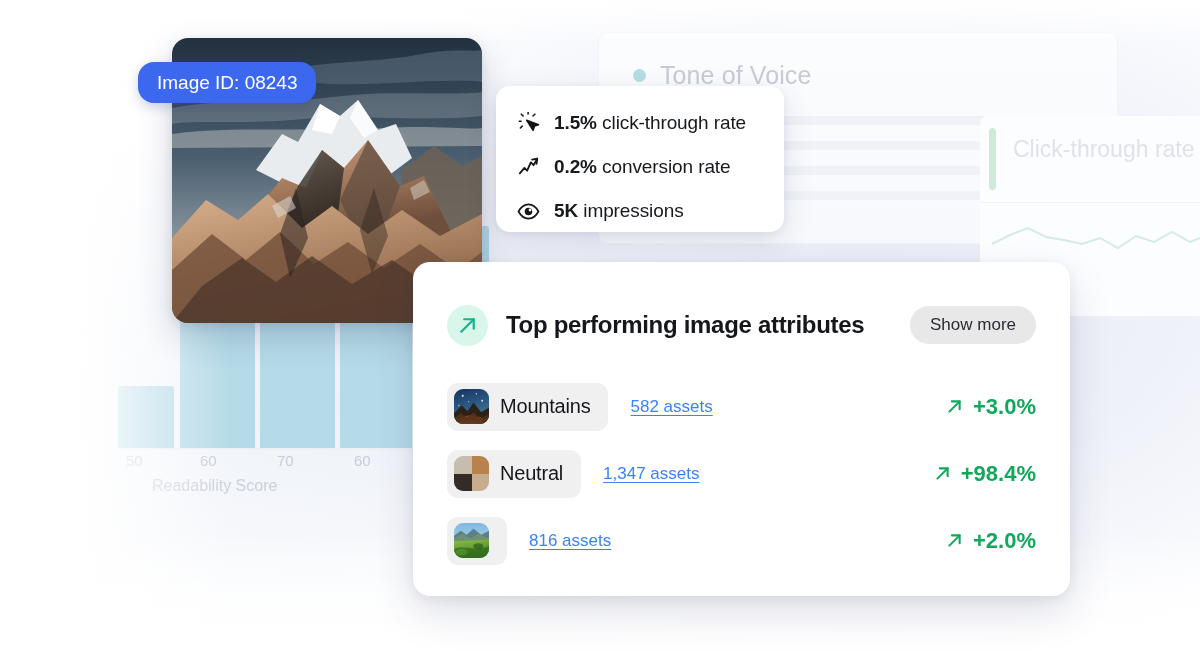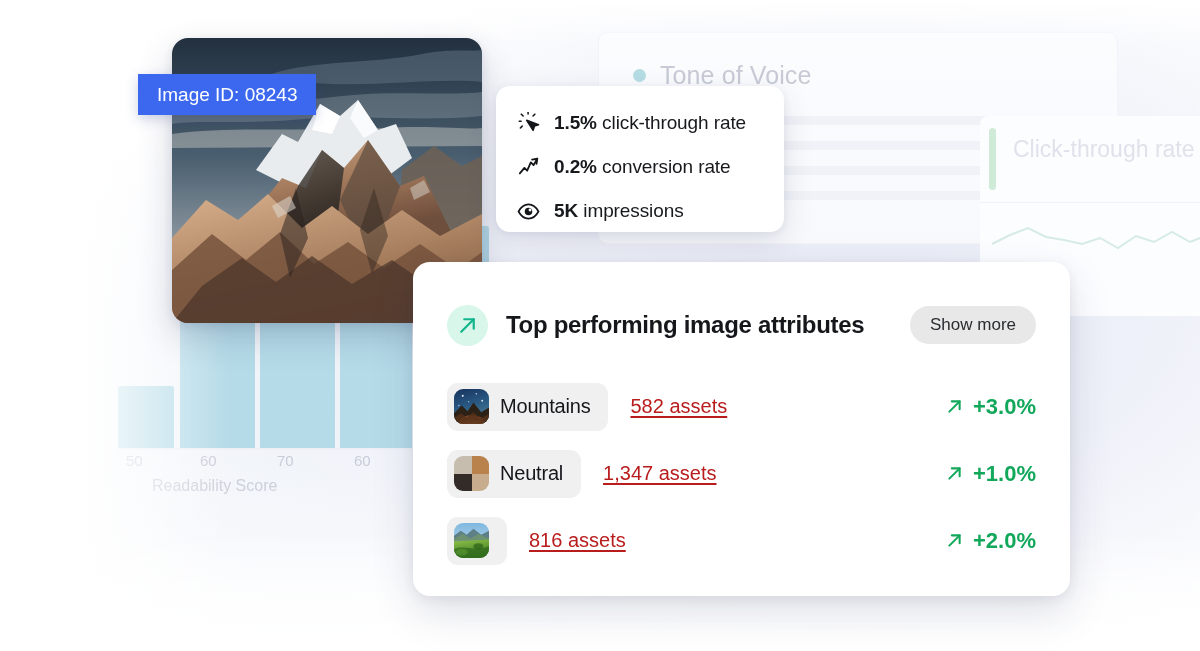--- a/index.html
+++ b/index.html
@@ -178,25 +178,24 @@
   
   #image-id-pill {
     position: absolute;
     left: 138px; top: 62px;
     height: 41px;
     padding: 0 19px;
     display: flex; align-items: center;
     background: #3b68ef;
     color: #ffffff;
     font-size: 19px;
-    border-radius: 0;
+    border-radius: 16px;
     box-shadow: 0 4px 12px rgba(40,60,140,.22);
     z-index: 30;
     white-space: nowrap;
-    margin-top: 12px;
   }
 
   
   #metrics-card {
     position: absolute;
     left: 496px; top: 86px;
     width: 288px; height: 146px;
     background: #ffffff;
     border-radius: 14px;
     box-shadow: 0 10px 30px rgba(45,55,95,.13), 0 2px 8px rgba(45,55,95,.07);
@@ -286,22 +285,22 @@
     flex: none;
   }
   .chip-thumb svg { display: block; width: 100%; height: 100%; }
   .chip-label {
     font-size: 20px;
     color: #15171b;
     white-space: nowrap;
     letter-spacing: -.2px;
   }
   .attr-count {
-    font-size: 20px;
-    color: #b91c1c;
+    font-size: 17px;
+    color: #3b82f6;
     text-decoration: underline;
     text-underline-offset: 3px;
     margin-left: 22px;
     white-space: nowrap;
   }
   .attr-delta {
     margin-left: auto;
     display: flex; align-items: center;
     gap: 9px;
     color: #12a85b;
@@ -530,21 +529,21 @@
         <span class="chip-label">Neutral</span>
       </span>
       <span class="attr-count">1,347 assets</span>
       <span class="attr-delta">
         <span class="delta-arrow">
           <svg width="19" height="19" viewBox="0 0 24 24" fill="none" stroke="#12a85b" stroke-width="2.6" stroke-linecap="round" stroke-linejoin="round">
             <path d="M5.5 18.5 L18.5 5.5"></path>
               <path d="M8.6 5.5 L18.5 5.5 L18.5 15.4"></path>
           </svg>
         </span>
-        <span>+1.0%</span>
+        <span>+98.4%</span>
       </span>
     </div>
 
     <div class="attr-row">
       <span class="attr-chip">
         <span class="chip-thumb">
           <svg viewBox="0 0 36 36" preserveAspectRatio="xMidYMid slice">
             <defs>
               <linearGradient id="valleySky" x1="0" y1="0" x2="0" y2="1">
                 <stop offset="0%" stop-color="#7fb8e0"></stop>

